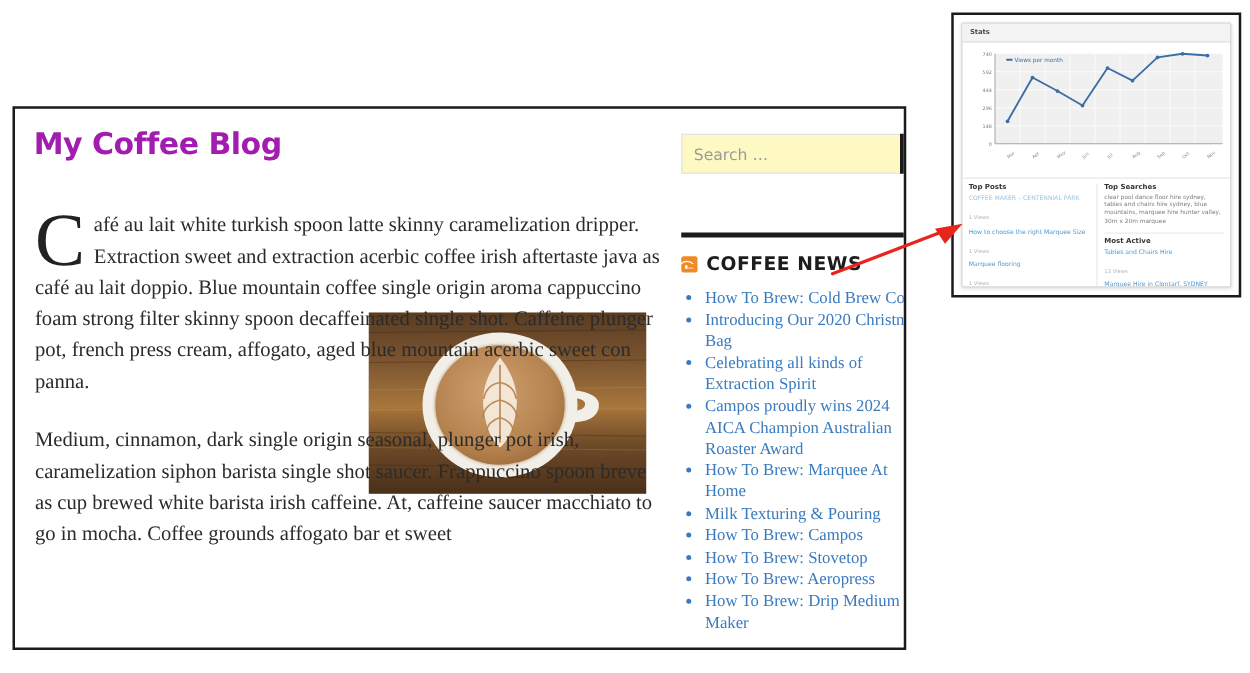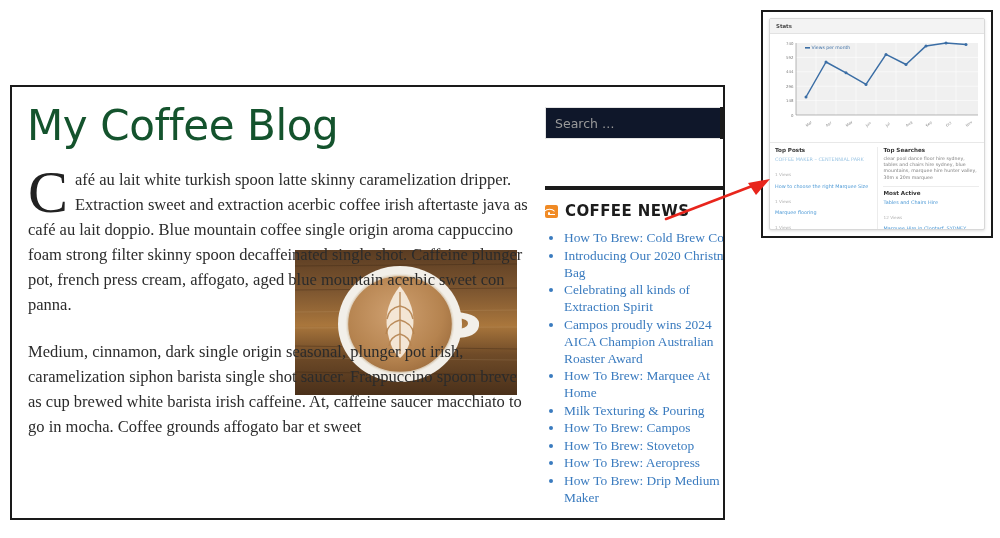--- a/index.html
+++ b/index.html
@@ -19,23 +19,23 @@
     background: #ffffff;
     border: 2px solid #1a1a1a;
     box-sizing: border-box;
     overflow: hidden;
   }
   .blog-inner { position: relative; width: 100%; height: 100%; }
 
   .site-title {
     position: absolute;
     left: 15px; top: 14px;
-    font-size: 42px;
-    font-weight: normal;
-    color: #14532d;
+    font-size: 24px;
+    font-weight: bold;
+    color: #a21caf;
     letter-spacing: -0.4px;
     font-family: "DejaVu Sans", sans-serif;
   }
 
   
   .article {
     position: absolute;
     left: 16px; top: 80px;
     width: 500px;
     font-family: "Liberation Serif", serif;
@@ -72,21 +72,21 @@
   .search-row {
     display: flex;
     width: 194px;
     height: 32px;
     margin-bottom: 0;
   }
   .search-input {
     flex: 1;
     border: 1px solid #e3e3e3;
     border-right: none;
-    background: #0f172a;
+    background: #fef9c3;
     font-size: 12.5px;
     color: #8a8a8a;
     padding: 0 9px;
     outline: none;
     font-family: "DejaVu Sans", sans-serif;
     box-sizing: border-box;
   }
   .search-input::placeholder { color: #9a9a9a; }
   .search-btn {
     width: 36px;

